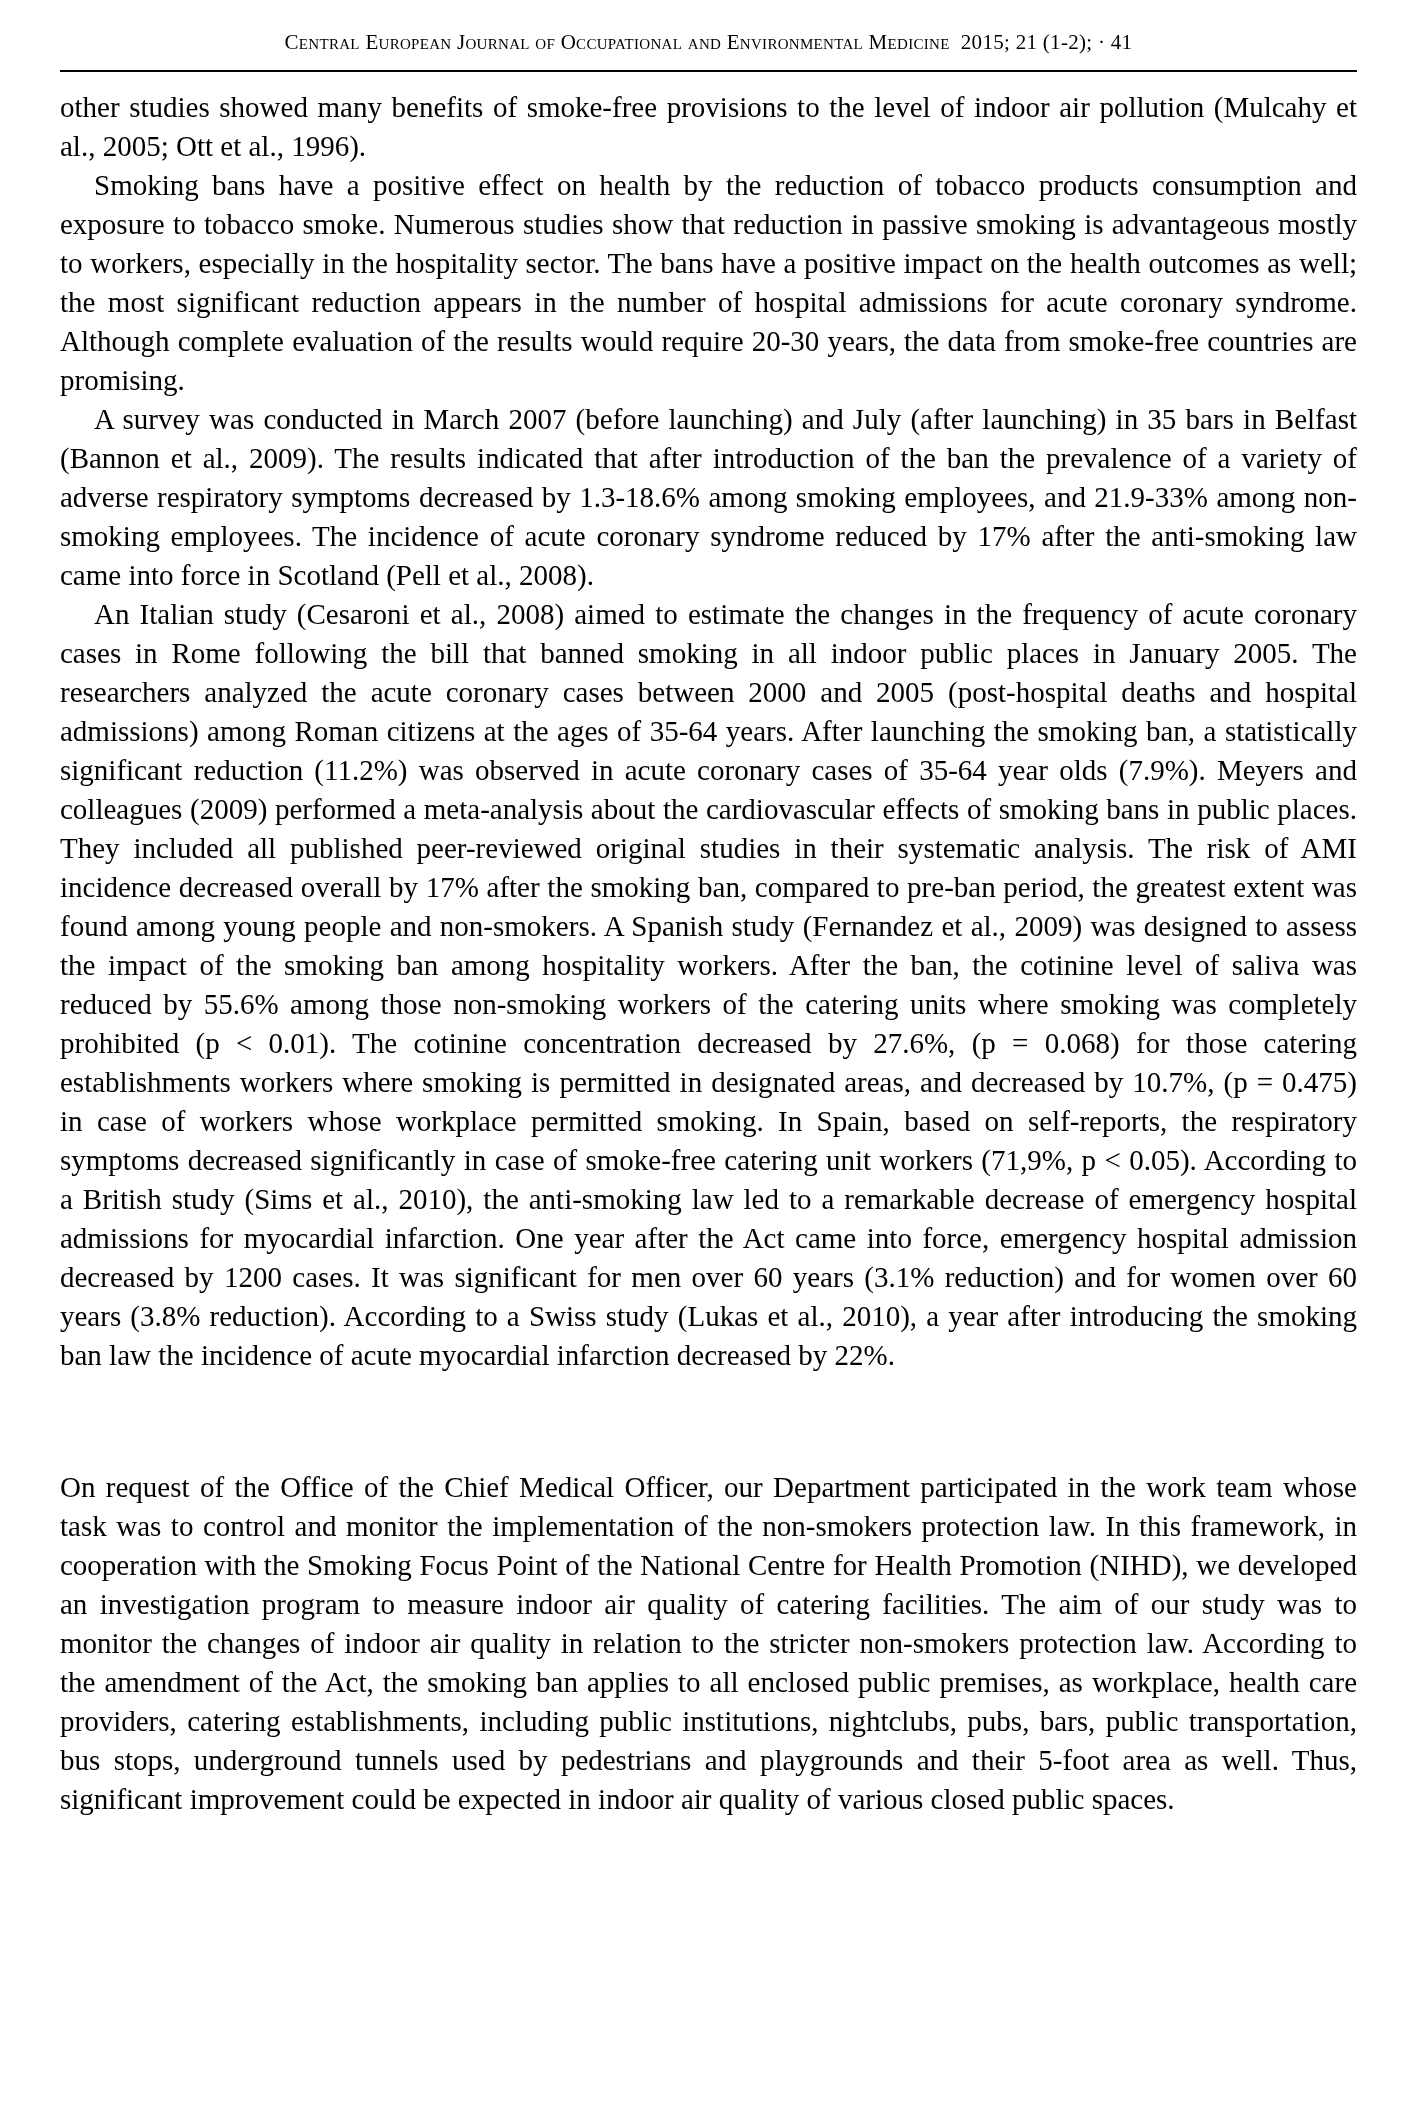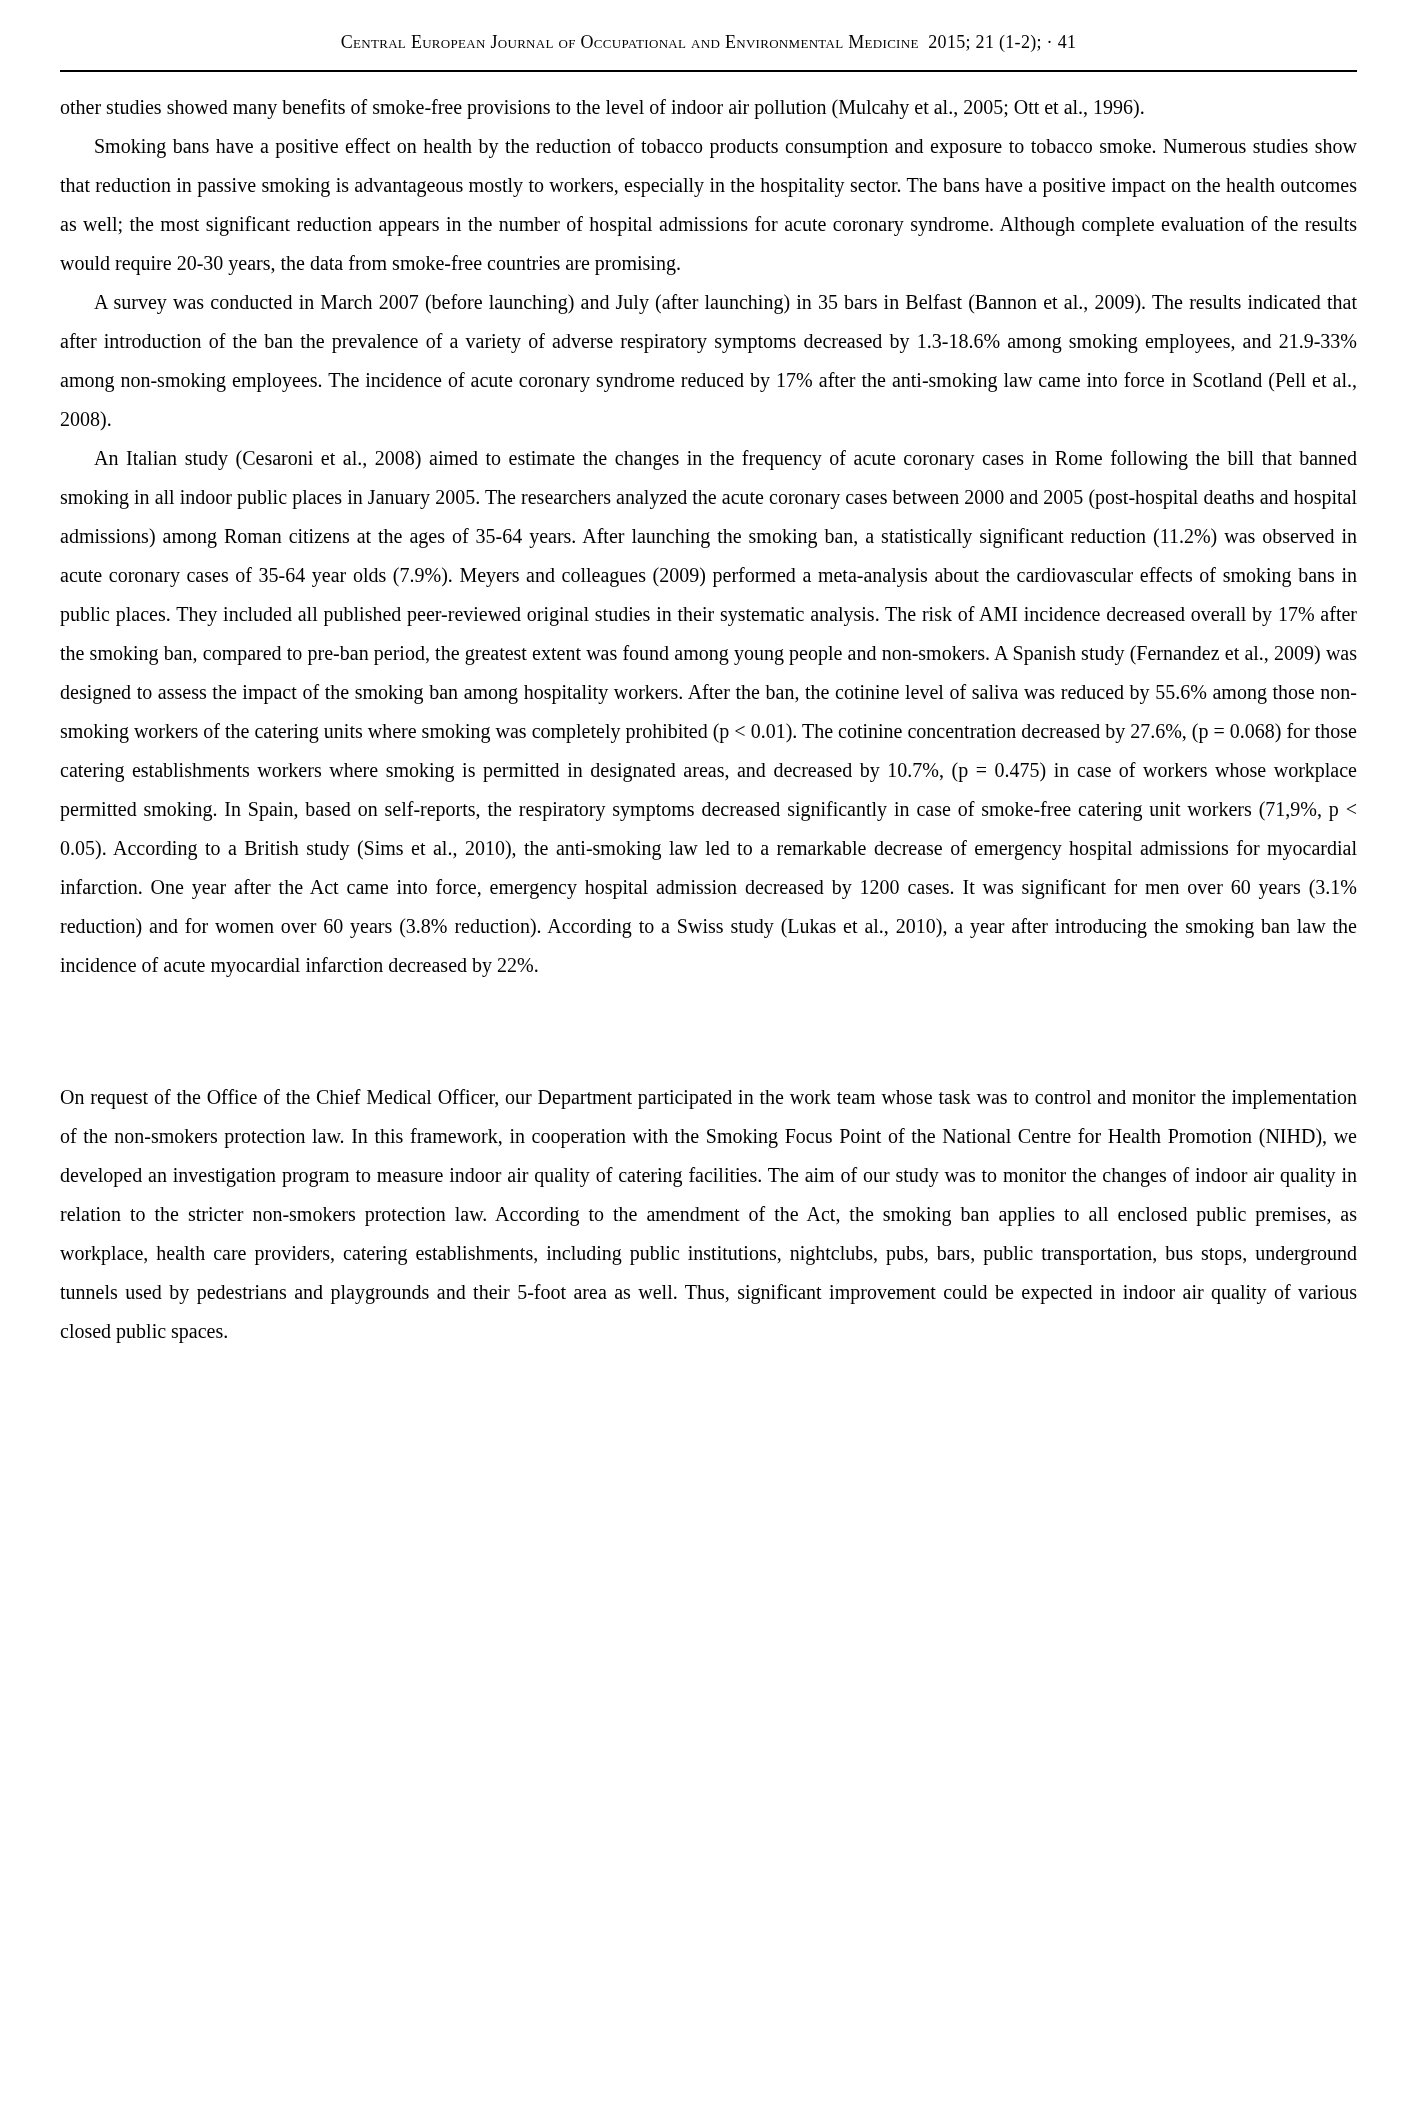--- a/index.html
+++ b/index.html
@@ -13,37 +13,37 @@
     height: 2104px;
     background: #ffffff;
     color: #000000;
     font-family: "Liberation Serif", serif;
     box-sizing: border-box;
     padding: 30px 58px 0 60px;
     overflow: hidden;
   }
   .running-header {
     text-align: center;
-    font-size: 18px;
+    font-size: 21px;
     line-height: 24px;
     letter-spacing: 0.3px;
     white-space: nowrap;
   }
   .running-header .sc {
     font-variant: small-caps;
   }
   .header-rule {
     border: none;
     border-top: 2px solid #000000;
     margin: 16px 0 0 0;
     height: 0;
   }
   .article-body {
     margin-top: 16px;
-    font-size: 20px;
+    font-size: 29px;
     line-height: 39px;
     text-align: justify;
   }
   .article-body p {
     margin: 0;
     padding: 0;
   }
   .article-body p.indent {
     text-indent: 34px;
   }

